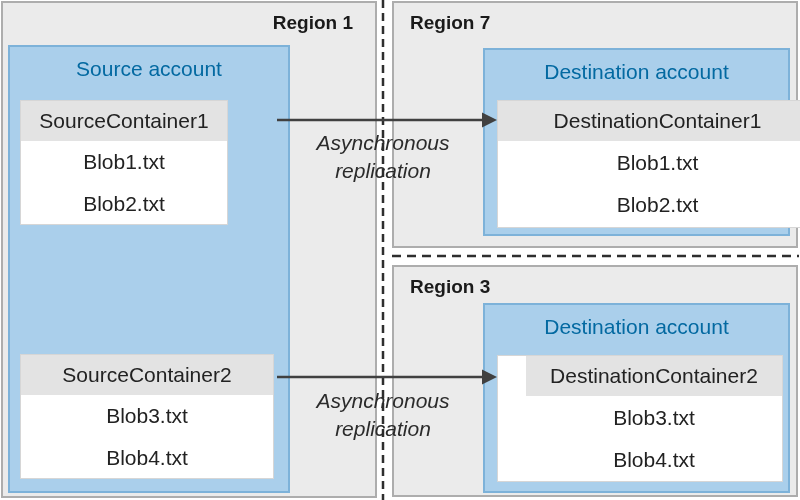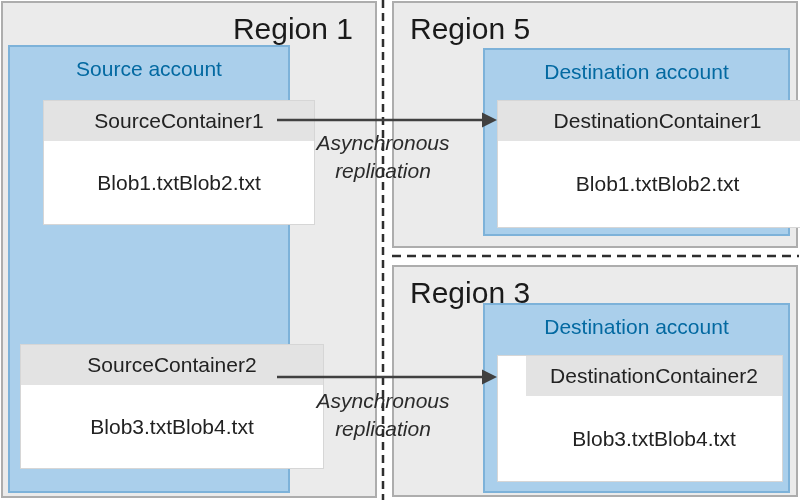--- a/index.html
+++ b/index.html
@@ -13,52 +13,52 @@
   .region{
     position:absolute;box-sizing:border-box;
     background:var(--region-fill,#ebebeb);
     border:2px solid var(--region-border,#adadad);
   }
   .region-1{left:1px;top:1px;width:376px;height:497px;}
   .region-2{left:392px;top:1px;width:406px;height:247px;}
   .region-3{left:392px;top:265px;width:406px;height:232px;}
   .region-title{
     position:absolute;top:9px;
-    font-size:30px;font-weight:normal;color:#1a1a1a;white-space:nowrap;
+    font-size:19px;font-weight:bold;color:#1a1a1a;white-space:nowrap;
   }
   .region-title.align-right{right:22px;}
   .region-title.align-left{left:16px;}
   .account{
     position:absolute;box-sizing:border-box;
     background:var(--account-fill,#aacfeb);
     border:2px solid var(--account-border,#7db2d9);
   }
   .account-source{left:8px;top:45px;width:282px;height:448px;}
   .account-dest-r2{left:483px;top:48px;width:307px;height:188px;}
   .account-dest-r3{left:483px;top:303px;width:307px;height:190px;}
   .account-title{
     position:absolute;left:0;right:0;top:10px;
     text-align:center;font-size:21px;color:#0369a1;white-space:nowrap;
   }
   .container-box{
     position:absolute;box-sizing:border-box;display:flex;flex-direction:column;
     background:var(--container-body-fill,#ffffff);
     border:1px solid var(--container-border,#d6d6d6);
   }
-  .container-sc1{left:20px;top:100px;width:272px;height:125px;margin-left:23px;}
-  .container-sc2{left:20px;top:344px;width:304px;height:125px;}
+  .container-sc1{left:20px;top:100px;width:208px;height:125px;}
+  .container-sc2{left:20px;top:354px;width:254px;height:125px;}
   .container-dc1{left:497px;top:100px;width:321px;height:128px;}
   .container-dc2{left:497px;top:355px;width:286px;height:127px;padding-left:28px;}
   .container-header{
     flex:0 0 40px;line-height:40px;text-align:center;
     background:var(--container-header-fill,#e3e3e3);
     font-size:21px;color:#222;white-space:nowrap;overflow:hidden;
   }
   .container-body{
-    flex:1;display:flex;flex-direction:row;justify-content:center;
+    flex:1;display:flex;flex-direction:column;justify-content:center;
     align-items:center;row-gap:20px;
   }
   .blob-line{font-size:21px;line-height:22px;color:#222;white-space:nowrap;}
   .overlay{position:absolute;left:0;top:0;width:800px;height:500px;pointer-events:none;}
   .dash-line{stroke:var(--dash-color,#2e2e2e);stroke-width:2.5;fill:none;}
   .arrow-line{stroke:var(--arrow-color,#404040);stroke-width:2.5;fill:none;}
   .arrow-head{fill:var(--arrow-color,#404040);stroke:none;}
   .arrow-label{
     position:absolute;width:190px;text-align:center;
     font-size:21px;line-height:28px;color:#2b2b2b;font-style:italic;
@@ -68,21 +68,21 @@
 </style>
 </head>
 <body>
 
 <div class="canvas">
 
   <div class="region region-1">
     <div class="region-title align-right">Region 1</div>
   </div>
   <div class="region region-2">
-    <div class="region-title align-left">Region 5</div>
+    <div class="region-title align-left">Region 7</div>
   </div>
   <div class="region region-3">
     <div class="region-title align-left">Region 3</div>
   </div>
 
   <div class="account account-source">
     <div class="account-title">Source account</div>
   </div>
   <div class="account account-dest-r2">
     <div class="account-title">Destination account</div>

